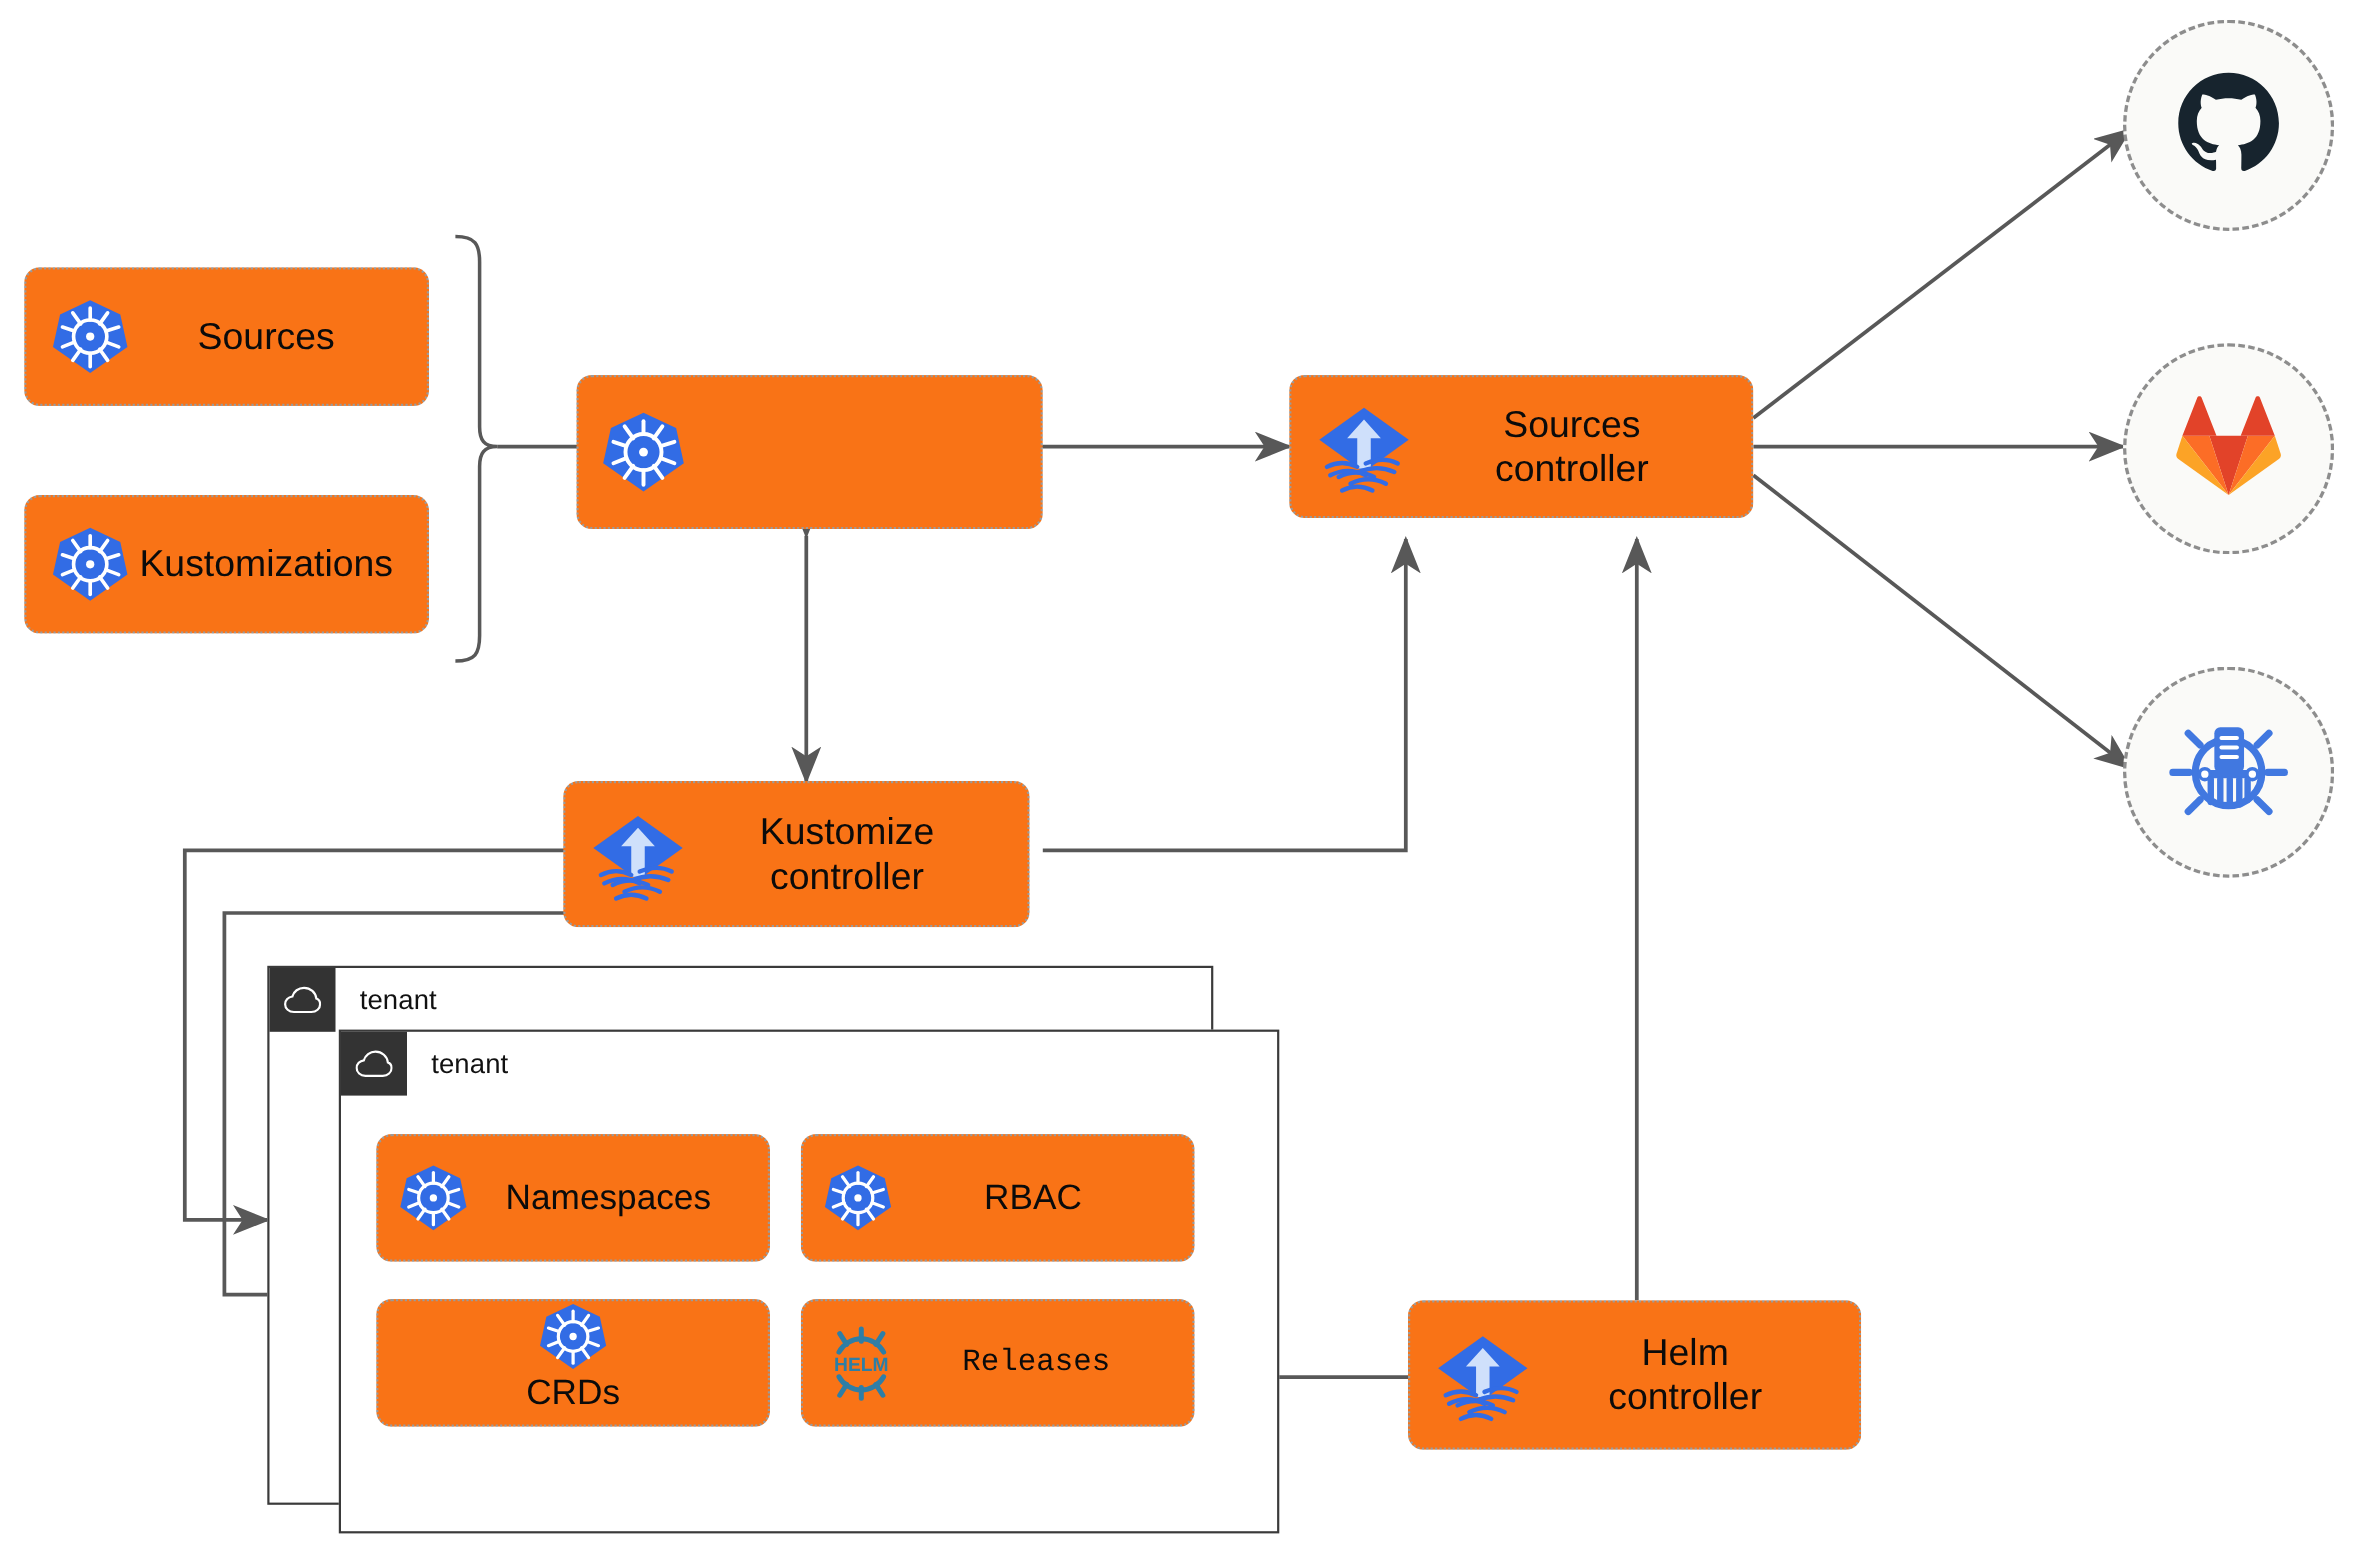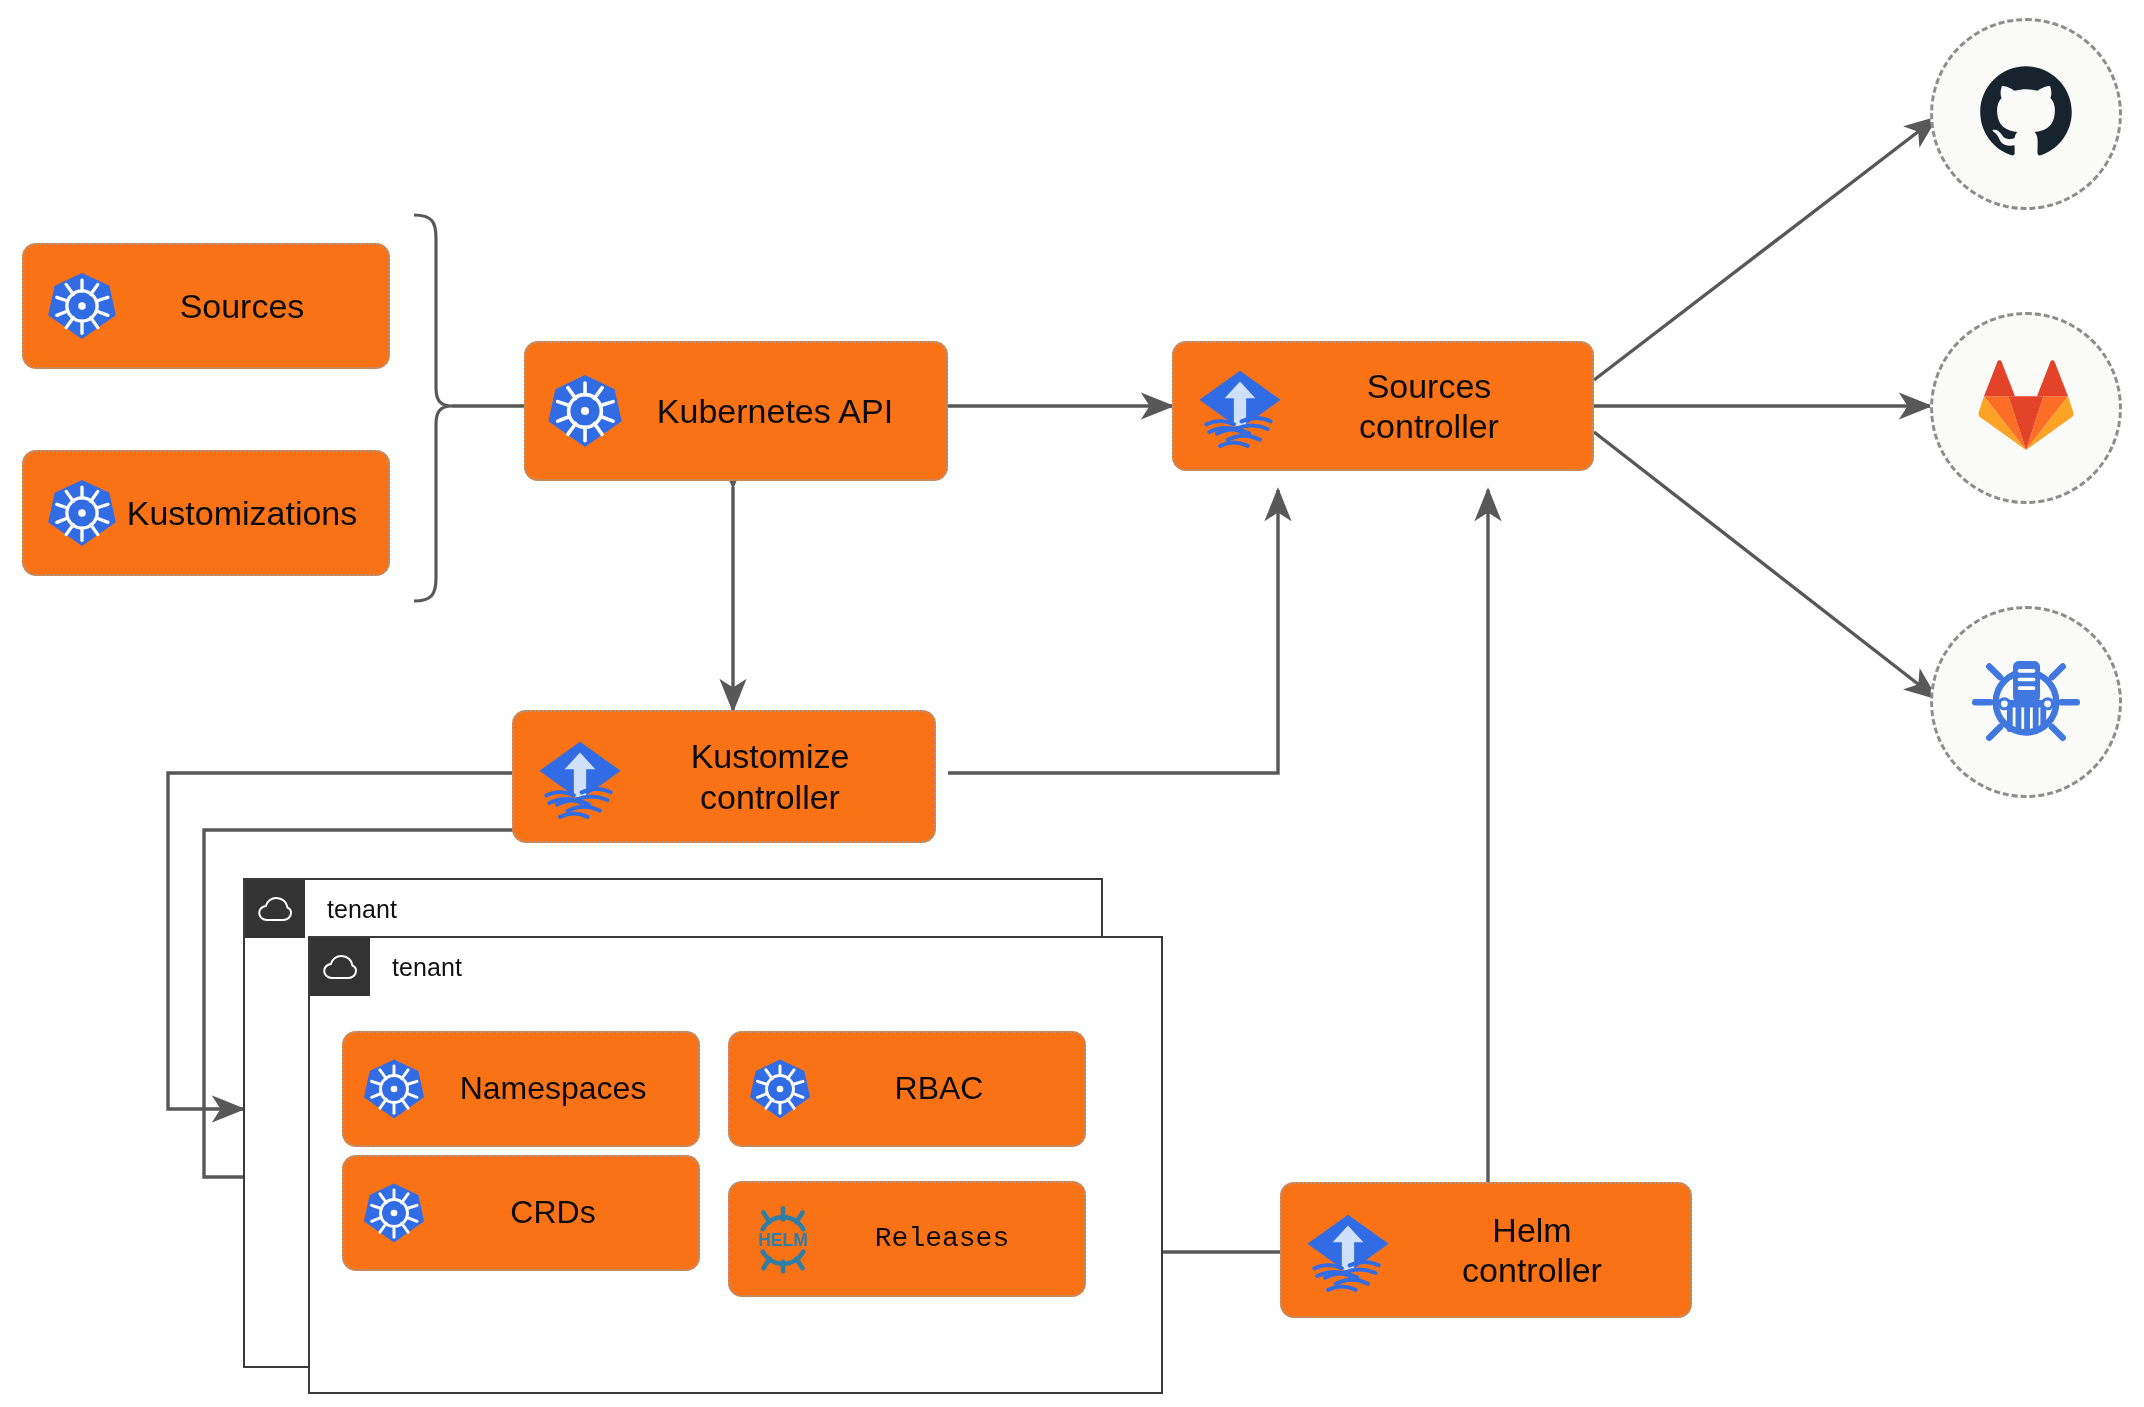--- a/index.html
+++ b/index.html
@@ -195,21 +195,20 @@
             <line x1="70" y1="57" x2="86" y2="63"></line>
           <line x1="86" y1="38" x2="70" y2="43"></line>
             <line x1="30" y1="57" x2="15" y2="63"></line>
           <line x1="28" y1="80" x2="38" y2="66"></line>
             <line x1="62" y1="34" x2="72" y2="20"></line>
           <line x1="72" y1="80" x2="62" y2="66"></line>
             <line x1="38" y1="34" x2="28" y2="20"></line>
         </g>
       </svg>
     </span>
-    <span class="lbl">Kubernetes API</span>
   </div>
 
   <div class="card" style="left:1172px; top:341px; width:422px; height:130px; padding:0 20px;">
     <span class="ico">
       <svg width="92" height="92" viewBox="0 0 120 120" xmlns="http://www.w3.org/2000/svg">
         <polygon points="60,14 113,52 60,90 7,52" fill="#326CE5"></polygon>
         <path d="M60,28 L80,50 L68,50 L68,86 L52,86 L52,50 L40,50 Z" fill="#cfe0fb"></path>
         <g stroke="#326CE5" stroke-width="5.2" stroke-linecap="round" fill="none">
           <path d="M16,84 C28,78 40,78 52,84"></path>
           <path d="M30,96 C44,89 58,89 72,96"></path>
@@ -304,21 +303,21 @@
           <line x1="28" y1="80" x2="38" y2="66"></line>
             <line x1="62" y1="34" x2="72" y2="20"></line>
           <line x1="72" y1="80" x2="62" y2="66"></line>
             <line x1="38" y1="34" x2="28" y2="20"></line>
         </g>
       </svg>
     </span>
     <span class="lbl" style="font-size:32px;">RBAC</span>
   </div>
 
-  <div class="card" style="left:342px; top:1155px; width:358px; height:116px; padding:0 18px;">
+  <div class="card" style="left:342px; top:1181px; width:358px; height:116px; padding:0 18px;flex-direction:column;">
     <span class="ico">
       <svg width="64" height="64" viewBox="0 0 100 100" xmlns="http://www.w3.org/2000/svg">
         <polygon points="50,4 88,22 97,63 50,96 3,63 12,22" fill="#326CE5"></polygon>
         <g fill="none" stroke="#ffffff" stroke-width="4.6" stroke-linecap="round">
           <circle cx="50" cy="50" r="21"></circle>
           <circle cx="50" cy="50" r="5.2" fill="#ffffff" stroke="none"></circle>
           <line x1="50" y1="14" x2="50" y2="29"></line>
             <line x1="50" y1="71" x2="50" y2="88"></line>
           <line x1="15" y1="38" x2="30" y2="43"></line>
             <line x1="70" y1="57" x2="86" y2="63"></line>

